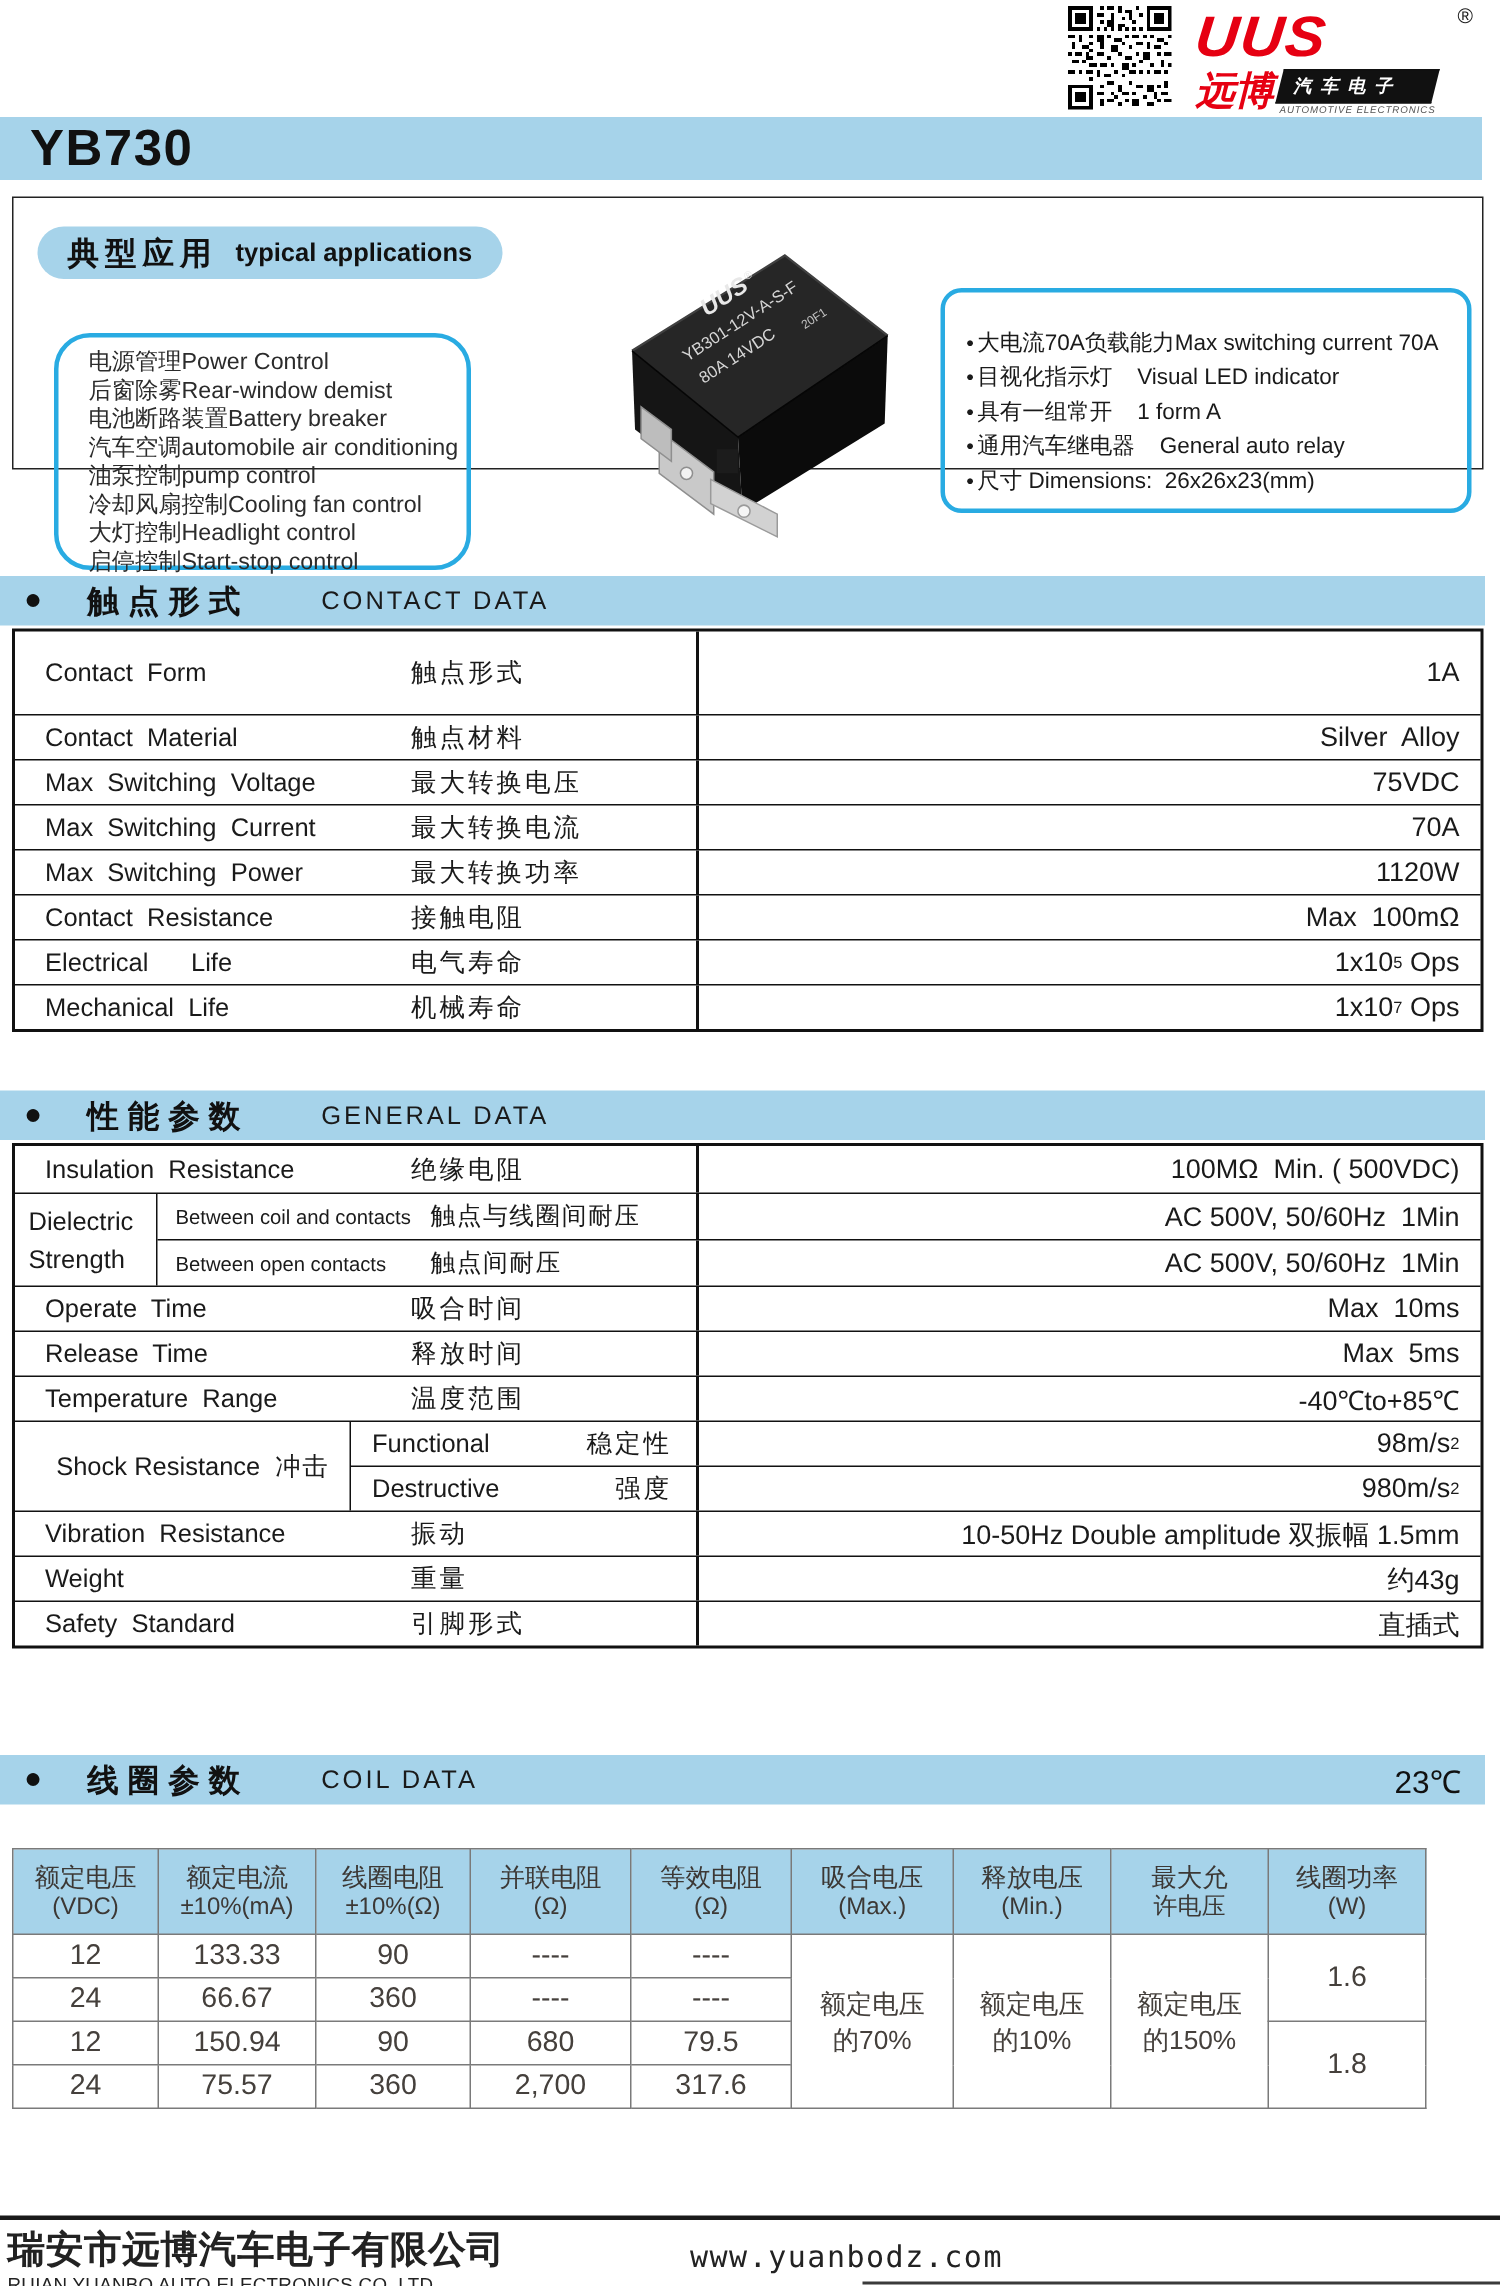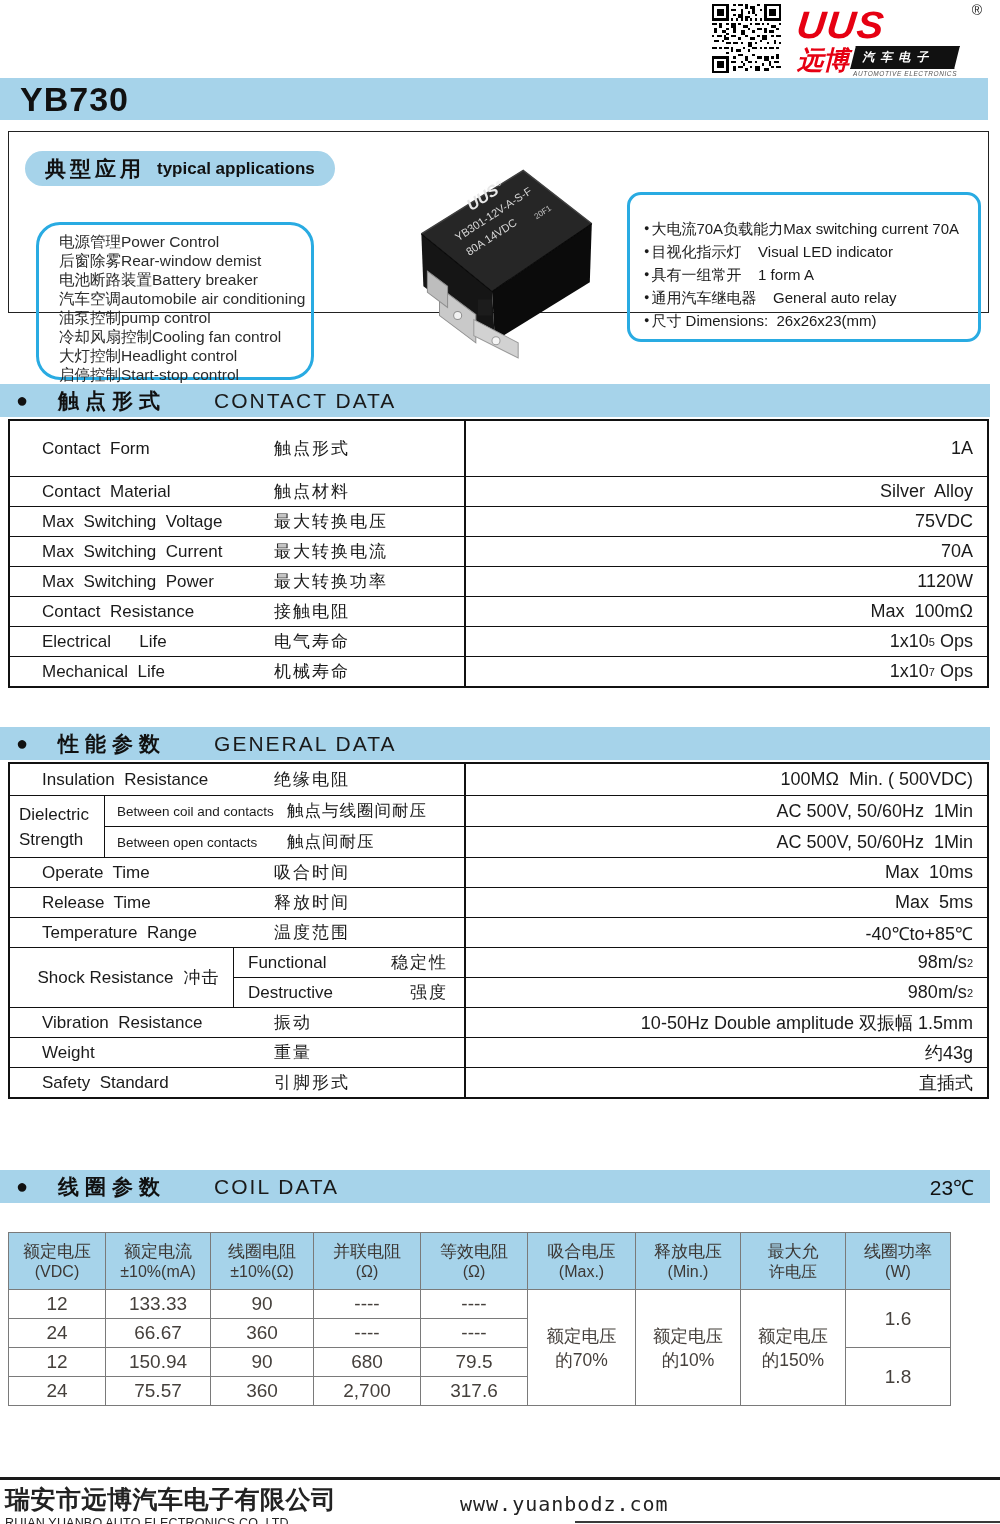--- a/index.html
+++ b/index.html
@@ -33,36 +33,36 @@
   .app-line { font-size: 15.5px; line-height: 19px; color: #2b2b2b; white-space: pre; }
   .feat-box { position: absolute; left: 618px; top: 60px; width: 354px; height: 150px; border: 3px solid #29abe2; border-radius: 14px; padding: 22px 4px 0 14px; }
   .feat-line { font-size: 15px; line-height: 23px; color: #1a1a1a; white-space: pre; display: flex; align-items: center; }
   .feat-bullet { font-size: 9px; margin-right: 2px; }
   .relay-wrap { position: absolute; left: 372px; top: 6px; width: 232px; height: 226px; }
 
   
   .section-bar { position: absolute; left: 0; width: 990px; height: 33px; background: #a6d3ea; display: flex; align-items: center; }
   .sec-dot { font-size: 20px; margin-left: 16px; color: #111; line-height: 33px; }
   .sec-cn { font-size: 21px; font-weight: bold; letter-spacing: 6px; margin-left: 30px; color: #111; }
-  .sec-en { font-size: 21px; letter-spacing: 2px; margin-left: 48px; color: #1a1a1a; }
+  .sec-en { font-size: 17px; letter-spacing: 2px; margin-left: 48px; color: #1a1a1a; }
   .sec-temp { margin-left: auto; margin-right: 16px; font-size: 21px; color: #111; }
   .bar-contact { top: 384px; }
   .bar-general { top: 727px; }
   .bar-coil { top: 1170px; }
 
   
   .dtable { position: absolute; left: 8px; width: 981px; border: 2px solid #111; background: #fff; }
   .ctable { top: 419px; }
   .gtable { top: 762px; }
   .d-row { display: flex; height: 30px; border-top: 1.5px solid #111; align-items: stretch; }
   .d-row.first { border-top: none; }
   .d-row.tall { height: 55px; }
   .d-row.h31 { height: 31px; }
   .d-label { width: 454px; display: flex; align-items: center; }
-  .d-en { padding-left: 32px; width: 264px; font-size: 17px; white-space: pre; color: #1a1a1a; }
+  .d-en { padding-left: 20px; width: 264px; font-size: 17px; white-space: pre; color: #1a1a1a; }
   .d-cn { font-size: 17px; letter-spacing: 2px; color: #1a1a1a; }
   .d-val { flex: 1; border-left: 2px solid #111; display: flex; align-items: center; justify-content: flex-end; padding-right: 14px; font-size: 18px; white-space: pre; color: #1a1a1a; }
   sup { font-size: 11px; vertical-align: super; line-height: 0; }
 
   .d-group { padding: 0; }
   .dg-head { border-right: 1.5px solid #111; display: flex; flex-direction: column; justify-content: center; }
   .dielectric-head { width: 95px; padding-left: 9px; font-size: 17px; line-height: 25px; }
   .shock-head { width: 224px; flex-direction: row; align-items: center; padding-left: 14px; font-size: 17px; }
   .shock-cn { margin-left: 10px; letter-spacing: 1px; }
   .dg-body { flex: 1; display: flex; flex-direction: column; }

